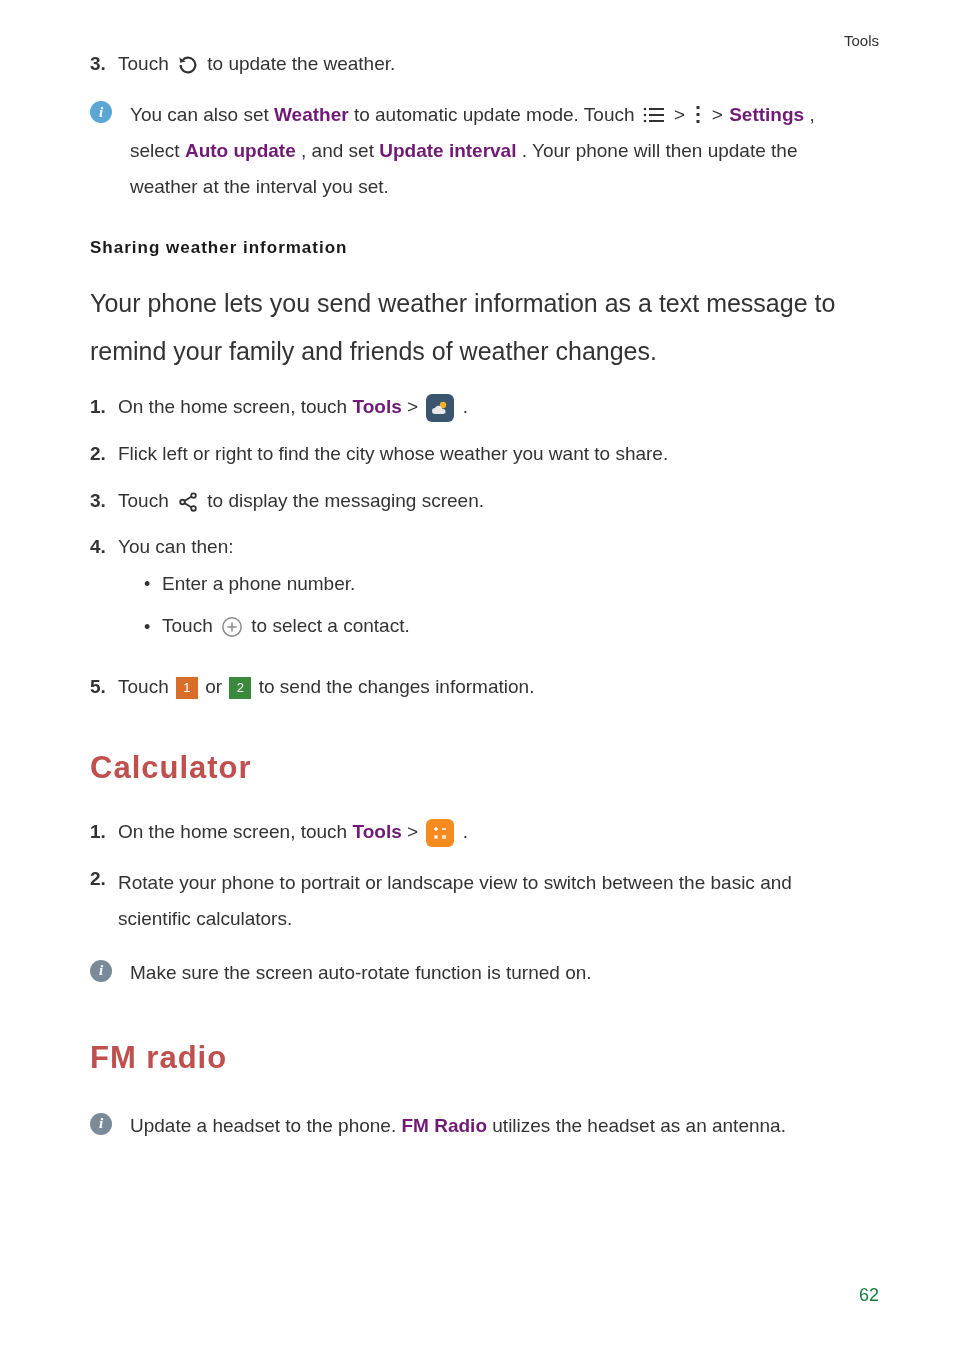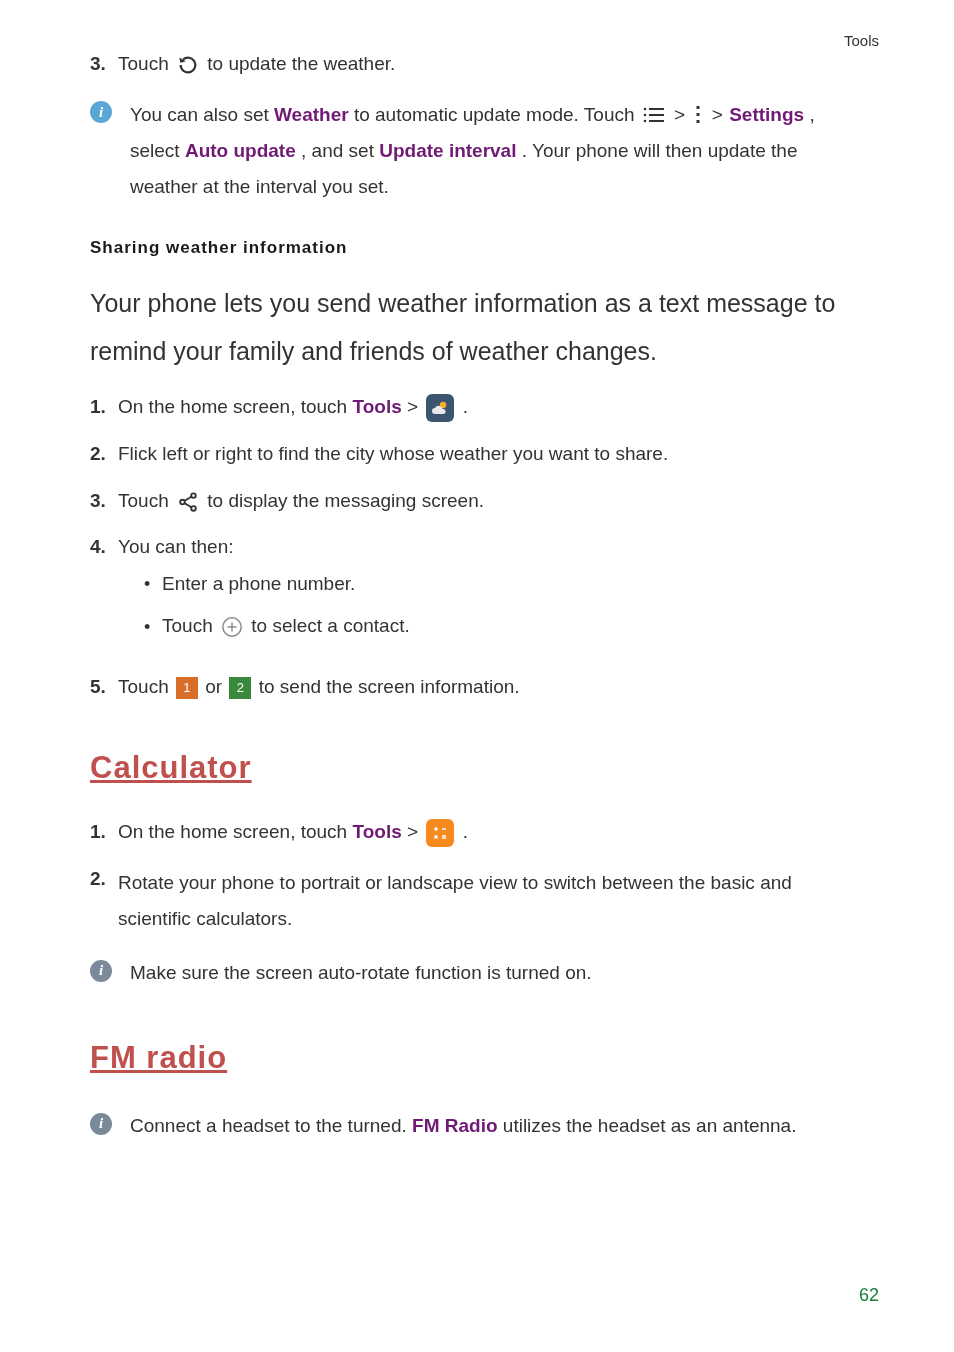--- a/index.html
+++ b/index.html
@@ -102,21 +102,20 @@
     margin-bottom: 20px;
     letter-spacing: 1px;
   }
   h1.topic {
     font-size: 31px;
     font-weight: bold;
     color: #c0504d;
     margin-top: 44px;
     margin-bottom: 26px;
     letter-spacing: 1px;
-    text-decoration: underline;
   }
   .para {
     line-height: 1.9;
     margin-bottom: 18px;
     font-size: 25px;
   }
   .bullets {
     padding-left: 26px;
     margin-top: 8px;
   }
@@ -266,21 +265,21 @@
     </div>
   </div>
 
   <div class="step">
     <div class="marker">5.</div>
     <div class="body">
       <span>Touch </span>
       <span class="sim-box sim1">1</span>
       <span> or </span>
       <span class="sim-box sim2">2</span>
-      <span> to send the screen information.</span>
+      <span> to send the changes information.</span>
     </div>
   </div>
 
   <h1 class="topic">Calculator</h1>
 
   <div class="step">
     <div class="marker">1.</div>
     <div class="body">
       <span>On the home screen, touch </span>
       <strong>Tools</strong>
@@ -314,21 +313,21 @@
     <div class="body">Make sure the screen auto-rotate function is turned on.</div>
   </div>
 
   <h1 class="topic">FM radio</h1>
 
   <div class="tip">
     <div class="icon-col">
       <span class="info-circle info-gray">i</span>
     </div>
     <div class="body">
-      <span>Connect a headset to the turned. </span>
+      <span>Update a headset to the phone. </span>
       <strong>FM Radio</strong>
       <span> utilizes the headset as an antenna.</span>
     </div>
   </div>
 
 </div>
 
 <div class="page-num">62</div>
 
 </body></html>

